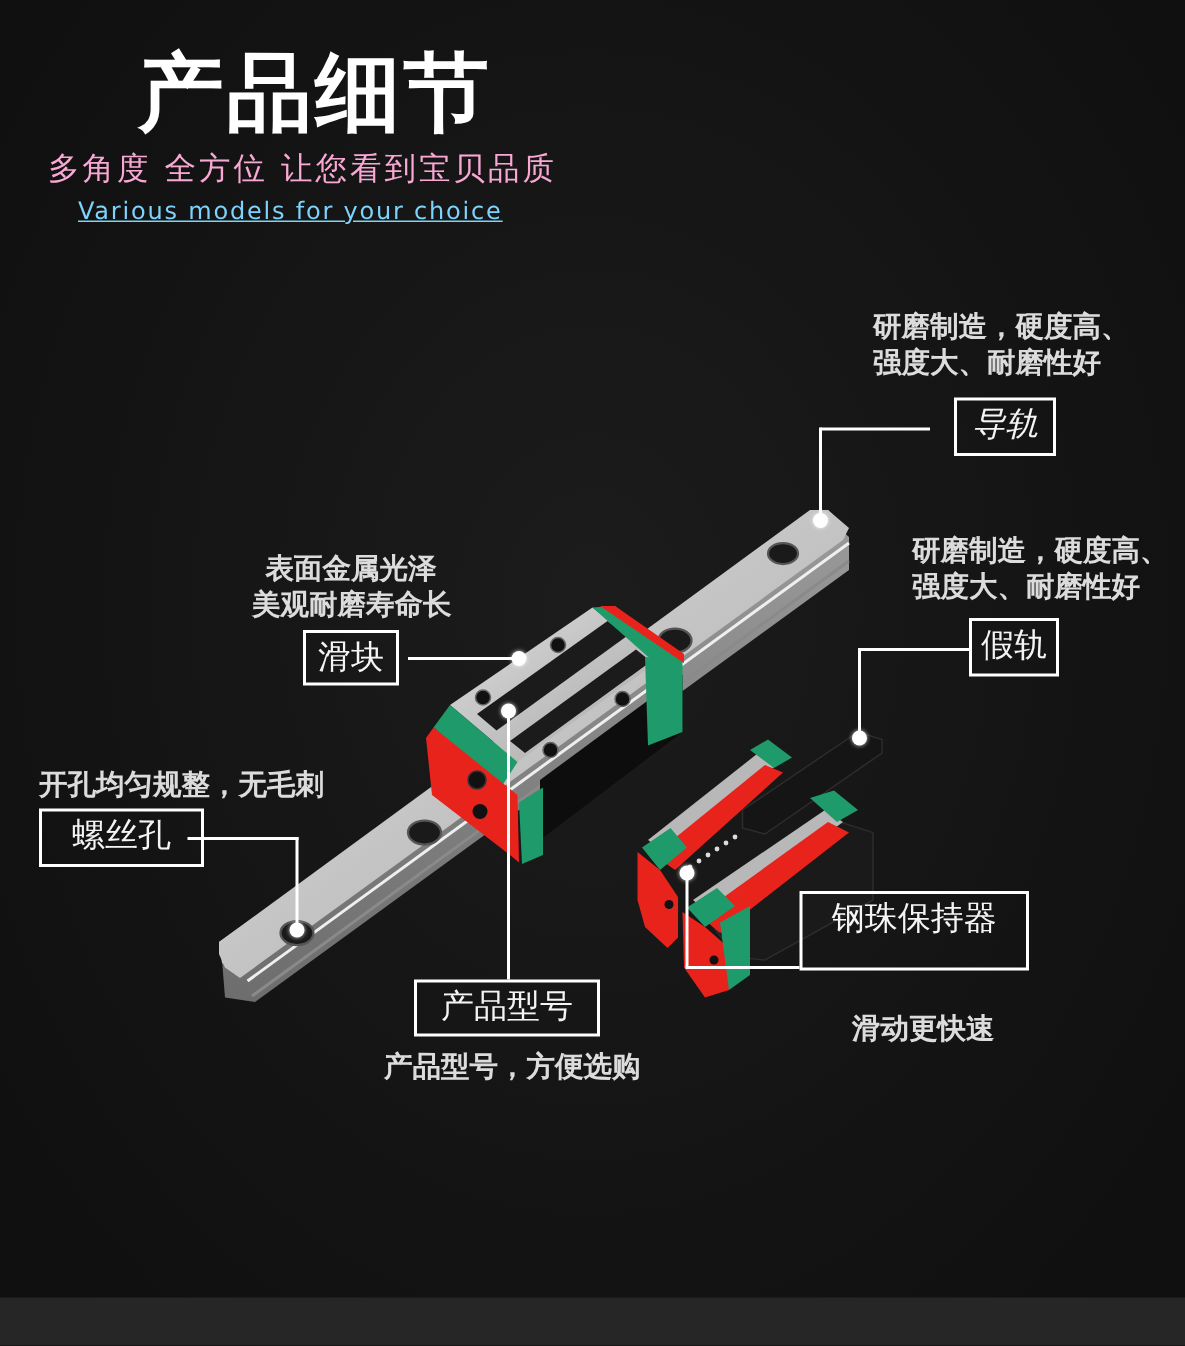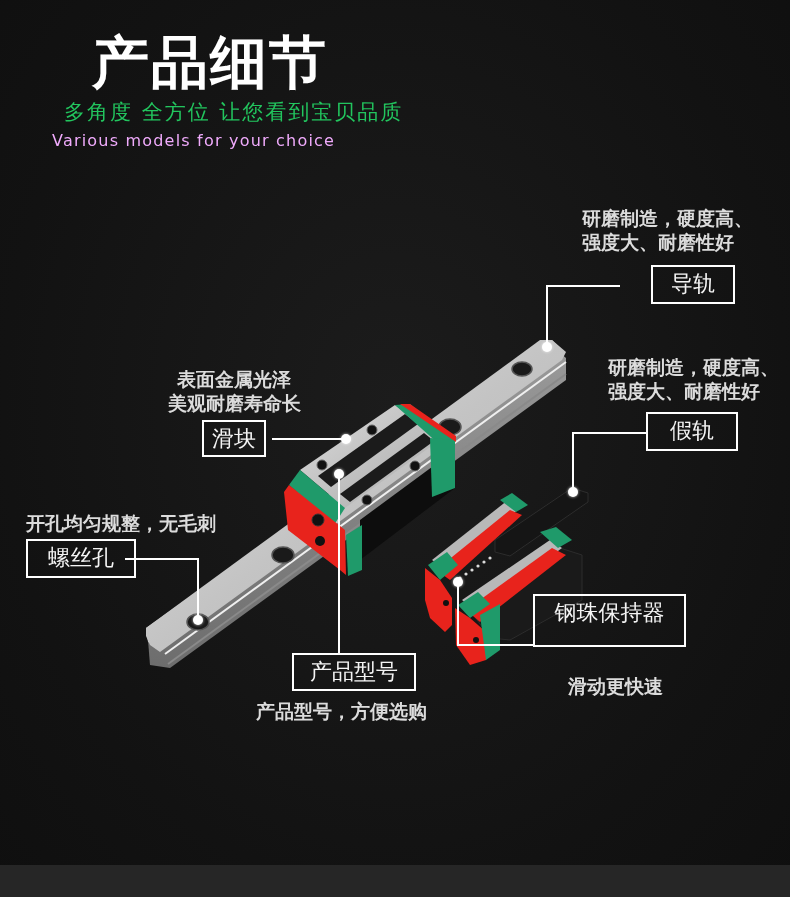--- a/index.html
+++ b/index.html
@@ -8,23 +8,23 @@
     background:#141414;
     background-image: radial-gradient(ellipse at 50% 45%, #1c1c1c 0%, #121212 70%, #0f0f0f 100%);
     font-family: "DejaVu Sans", "Liberation Sans", sans-serif;
     color:#e8e8e8;
   }
   .abs { position:absolute; }
   .title {
     left:52px; top:34px; font-size:57px; font-weight:bold; color:#ffffff;
     letter-spacing:2px; line-height:56px;margin-left:40px;
   }
-  .subtitle { left:64px; top:99px; font-size:21px; color:#22c55e; letter-spacing:2px; line-height:26px; }
-  .eng { left:52px; top:131px; font-size:16px; color:#f0abfc; letter-spacing:1.2px; line-height:20px;
-         font-family:"DejaVu Sans", sans-serif; }
+  .subtitle { left:32px; top:99px; font-size:21px; color:#f9a8d4; letter-spacing:2px; line-height:26px; }
+  .eng { left:52px; top:131px; font-size:16px; color:#7dd3fc; letter-spacing:1.2px; line-height:20px;
+         font-family:"DejaVu Sans", sans-serif;text-decoration:underline; }
   .desc { font-size:19px; color:#dcdcdc; line-height:24px; white-space:nowrap;font-weight:bold; }
   .label-box {
     border:2px solid #ffffff; color:#f4f4f4; font-size:22px; line-height:34px;
     text-align:center; box-sizing:border-box; white-space:nowrap; background:transparent;
   }
   .line-h { height:2px; background:#ffffff; }
   .line-v { width:2px; background:#ffffff; }
   .dot { width:10px; height:10px; border-radius:50%; background:#ffffff; box-shadow:0 0 3px rgba(255,255,255,0.8); }
   .bottom-strip { left:0; top:865px; width:790px; height:32px; background:#262626; }
   svg.product { position:absolute; left:0; top:0; }
@@ -117,47 +117,47 @@
       <circle cx="484" cy="562" r="1.6"></circle>
         <circle cx="490" cy="558" r="1.6"></circle>
     </g>
     <circle cx="446" cy="603" r="3" fill="#111"></circle>
     <circle cx="476" cy="640" r="3" fill="#111"></circle>
   </g>
 </svg>
 
 <div class="abs desc" style="left:582px; top:206px;">研磨制造，硬度高、</div>
 <div class="abs desc" style="left:582px; top:230px;">强度大、耐磨性好</div>
-<div class="abs label-box" style="left:651px; top:265px; width:84px; height:39px;">导轨</div>
+<div class="abs label-box" style="left:636px; top:265px; width:68px; height:39px;font-style:italic;">导轨</div>
 <div class="abs line-h" style="left:547px; top:285px; width:73px;"></div>
 <div class="abs line-v" style="left:546px; top:285px; height:62px;"></div>
 <div class="abs dot" style="left:542px; top:342px;"></div>
 
 <div class="abs desc" style="left:608px; top:355px;">研磨制造，硬度高、</div>
 <div class="abs desc" style="left:608px; top:379px;">强度大、耐磨性好</div>
-<div class="abs label-box" style="left:646px; top:412px; width:92px; height:39px;">假轨</div>
+<div class="abs label-box" style="left:646px; top:412px; width:60px; height:39px;">假轨</div>
 <div class="abs line-h" style="left:573px; top:432px; width:73px;"></div>
 <div class="abs line-v" style="left:572px; top:432px; height:60px;"></div>
 <div class="abs dot" style="left:568px; top:487px;"></div>
 
 <div class="abs desc" style="left:177px; top:367px;">表面金属光泽</div>
 <div class="abs desc" style="left:168px; top:391px;">美观耐磨寿命长</div>
 <div class="abs label-box" style="left:202px; top:420px; width:64px; height:37px;">滑块</div>
 <div class="abs line-h" style="left:272px; top:438px; width:73px;"></div>
 <div class="abs dot" style="left:341px; top:434px;"></div>
 
 <div class="abs desc" style="left:26px; top:511px;">开孔均匀规整，无毛刺</div>
 <div class="abs label-box" style="left:26px; top:539px; width:110px; height:39px;">螺丝孔</div>
 <div class="abs line-h" style="left:125px; top:558px; width:74px;"></div>
 <div class="abs line-v" style="left:197px; top:558px; height:62px;"></div>
 <div class="abs dot" style="left:193px; top:615px;"></div>
 
 <div class="abs dot" style="left:334px; top:469px;"></div>
 <div class="abs line-v" style="left:338px; top:474px; height:179px;"></div>
-<div class="abs label-box" style="left:292px; top:653px; width:124px; height:38px;">产品型号</div>
+<div class="abs label-box" style="left:276px; top:653px; width:124px; height:38px;">产品型号</div>
 <div class="abs desc" style="left:256px; top:699px;">产品型号，方便选购</div>
 
 <div class="abs dot" style="left:453px; top:577px;"></div>
 <div class="abs line-v" style="left:457px; top:582px; height:63px;"></div>
 <div class="abs line-h" style="left:457px; top:644px; width:76px;"></div>
 <div class="abs label-box" style="left:533px; top:594px; width:153px; height:53px;">钢珠保持器</div>
 <div class="abs desc" style="left:568px; top:674px;text-align:right;">滑动更快速</div>
 
 <div class="abs bottom-strip"></div>
 

